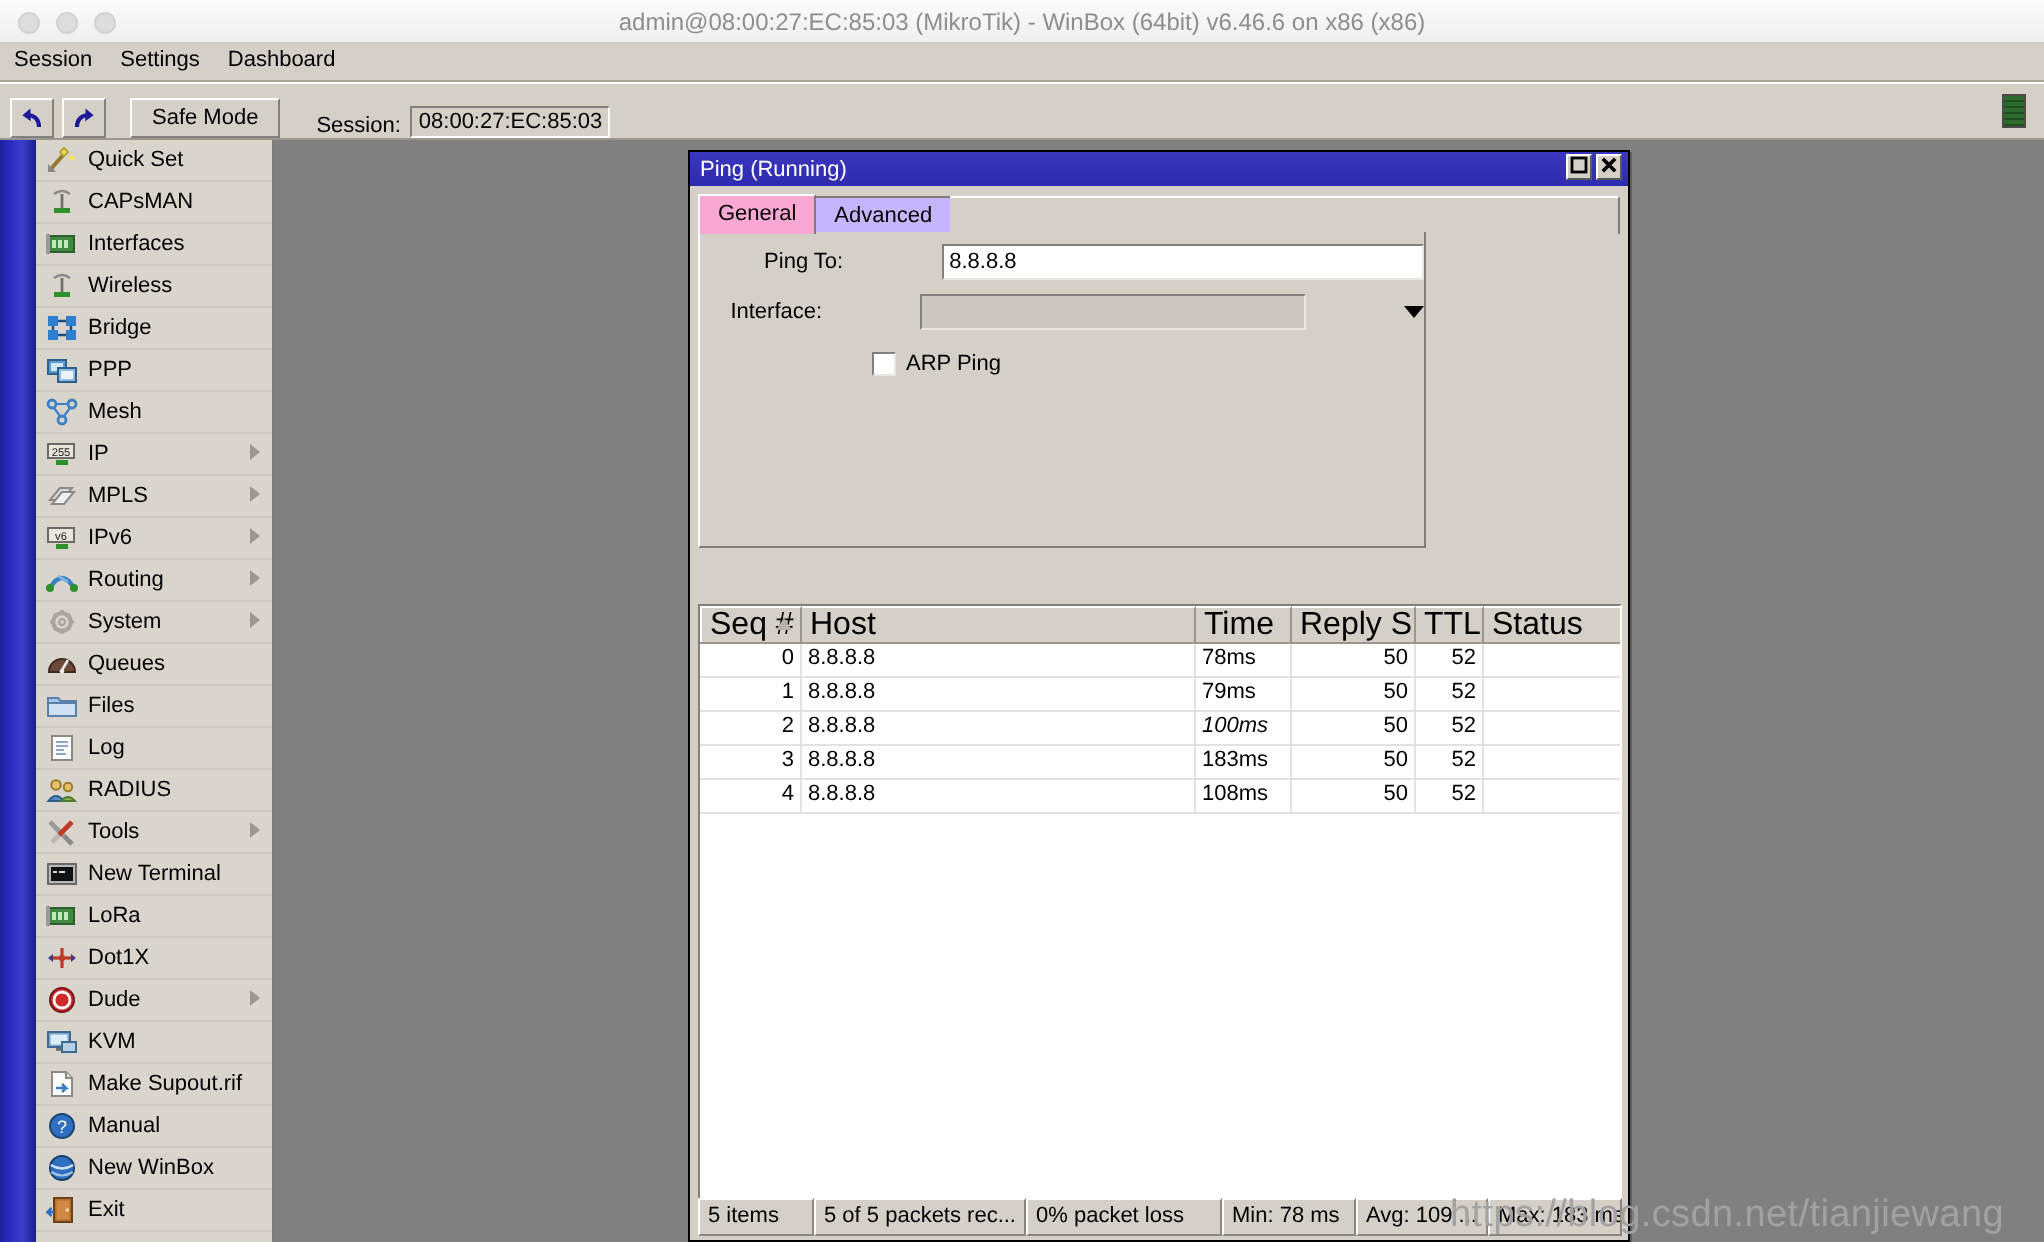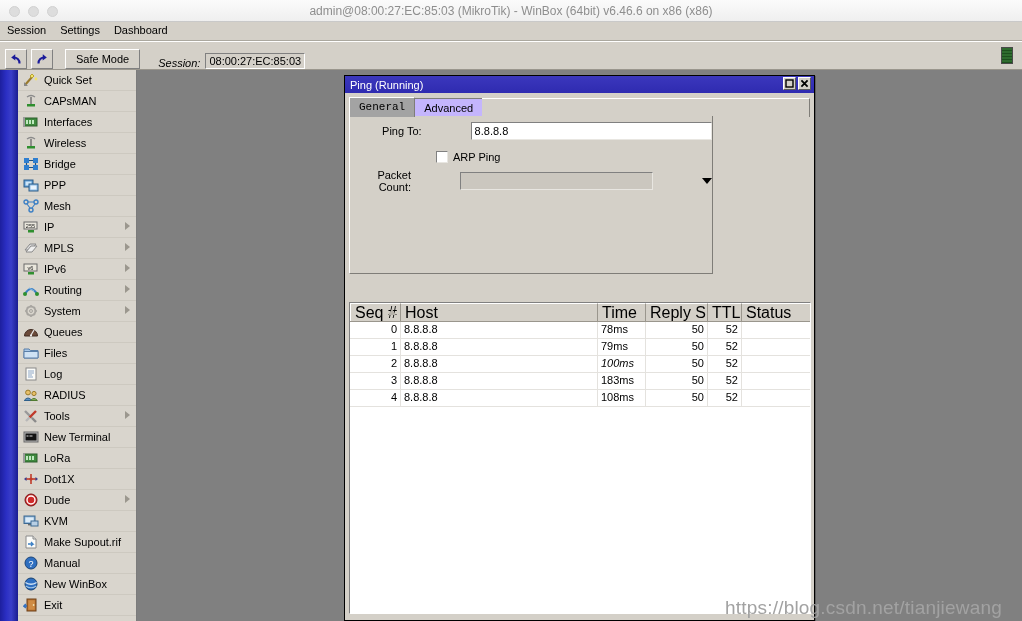--- a/index.html
+++ b/index.html
@@ -59,21 +59,21 @@
   }
   .tb-btn svg { display:block; }
   #safe-mode-btn {
     height:20px; padding:0 10px; margin-left:8px;
     background:#d4d0c8; font-size:11px; line-height:18px;
     border:1px solid #d4d0c8;
     border-top-color:#ffffff; border-left-color:#ffffff;
     border-right-color:#808080; border-bottom-color:#808080;
     color:#000;
   }
-  #session-label { margin-left:18px; font-size:11px;font-style:italic; }
+  #session-label { margin-left:18px; font-size:11px; }
   #session-value {
     margin-left:5px; height:16px; line-height:14px;
     padding:0 3px; font-size:11px;
     background:#d4d0c8;
     border:1px solid #808080;
     border-right-color:#ffffff; border-bottom-color:#ffffff;
   }
   #activity-led {
     position:absolute; right:9px; top:5px;
     width:12px; height:17px;
@@ -143,23 +143,23 @@
   
   #tabrow { height:20px; display:flex; align-items:flex-end; position:relative; }
   .tab {
     height:19px; padding:0 9px; font-size:11px; line-height:18px;
     background:#c4b5fd;
     border:1px solid #7f7d78;
     border-bottom:none; margin-right:-1px;
     color:#000;
   }
   .tab.active {
-    background:#a3a3a3; height:20px; line-height:19px;
+    background:#f9a8d4; height:20px; line-height:19px;
     border-color:#ffffff #7f7d78 #d4d0c8 #ffffff;
-    position:relative; z-index:3;font-family:Liberation Mono, monospace;
+    position:relative; z-index:3;
   }
   #tab-filler {
     flex:1; height:19px; background:#d4d0c8;
     border-top:1px solid #ffffff; border-right:1px solid #7f7d78;
   }
 
   
   #gen-panel {
     position:absolute; left:4px; top:23px;
     width:364px; height:158px;
@@ -627,33 +627,33 @@
       <div id="tab-filler"></div>
     </div>
 
     <div id="gen-panel">
 
       <div class="frow">
         <span class="flabel">Ping To:</span>
         <span class="fld" style="width:272px">8.8.8.8</span>
       </div>
 
+      <div class="frow">
+        <span class="flabel">Interface:</span>
+        <span class="fld disabled" style="width:254px"></span>
+        <span class="ddarrow">
+          <i></i>
+        </span>
+      </div>
 
       <div id="arp-row">
         <span class="chkbox"></span>
         <span>ARP Ping</span>
       </div>
 
-      <div class="frow">
-        <span class="flabel">Packet Count:</span>
-        <span class="fld disabled" style="width:254px"></span>
-        <span class="ddarrow">
-          <i></i>
-        </span>
-      </div>
 
 
     </div>
 
 
     <div id="table-wrap">
       <div id="thead">
           <div class="th first" style="flex: 0 0 51px;"><span>Seq #</span><span class="sortmark"></span></div>
           <div class="th" style="flex: 0 0 197px;"><span>Host</span></div>
           <div class="th" style="flex: 0 0 48px;"><span>Time</span></div>
@@ -698,17 +698,25 @@
             <div class="td num" style="flex: 0 0 51px;">4</div>
             <div class="td" style="flex: 0 0 197px;">8.8.8.8</div>
             <div class="td" style="flex: 0 0 48px;">108ms</div>
             <div class="td num" style="flex: 0 0 62px;">50</div>
             <div class="td num" style="flex: 0 0 34px;">52</div>
             <div class="td" style="flex: 0 0 114px;"></div>
           </div>
         </div>
     </div>
 
+    <div id="pstatus">
+        <div class="cell" style="flex: 0 0 58px;">5 items</div>
+        <div class="cell" style="flex: 0 0 106px;">5 of 5 packets rec...</div>
+        <div class="cell" style="flex: 0 0 98px;">0% packet loss</div>
+        <div class="cell" style="flex: 0 0 67px;">Min: 78 ms</div>
+        <div class="cell" style="flex: 0 0 66px;">Avg: 109 ...</div>
+        <div class="cell" style="flex: 0 0 67px;">Max: 183 ms</div>
+      </div>
 
   </div>
 </div>
 
 <div id="watermark">https://blog.csdn.net/tianjiewang</div>
 
 </body></html>

